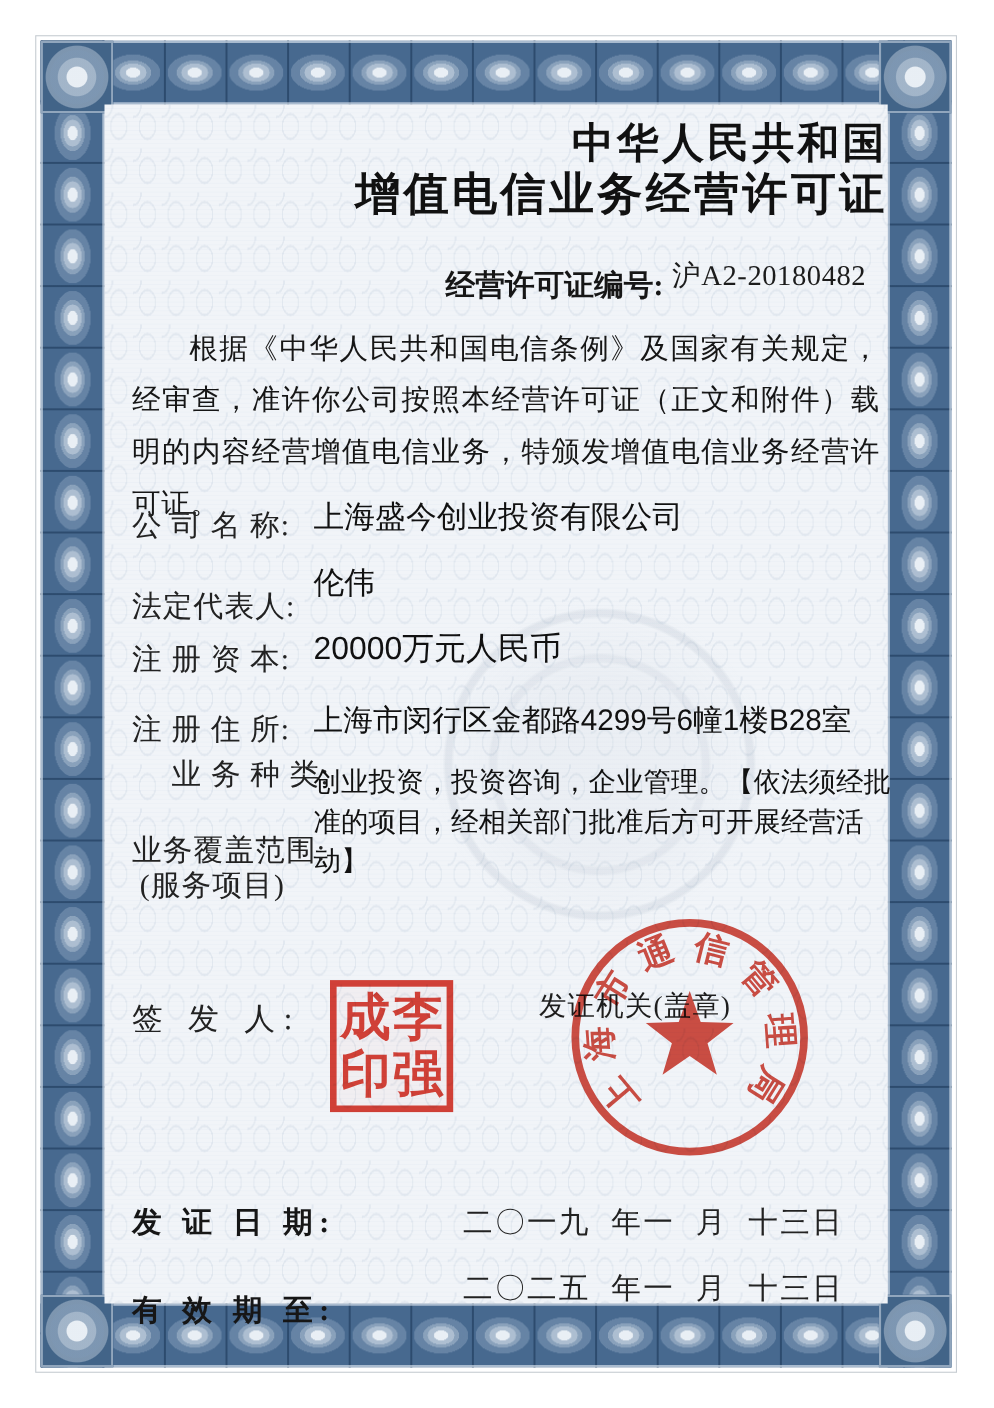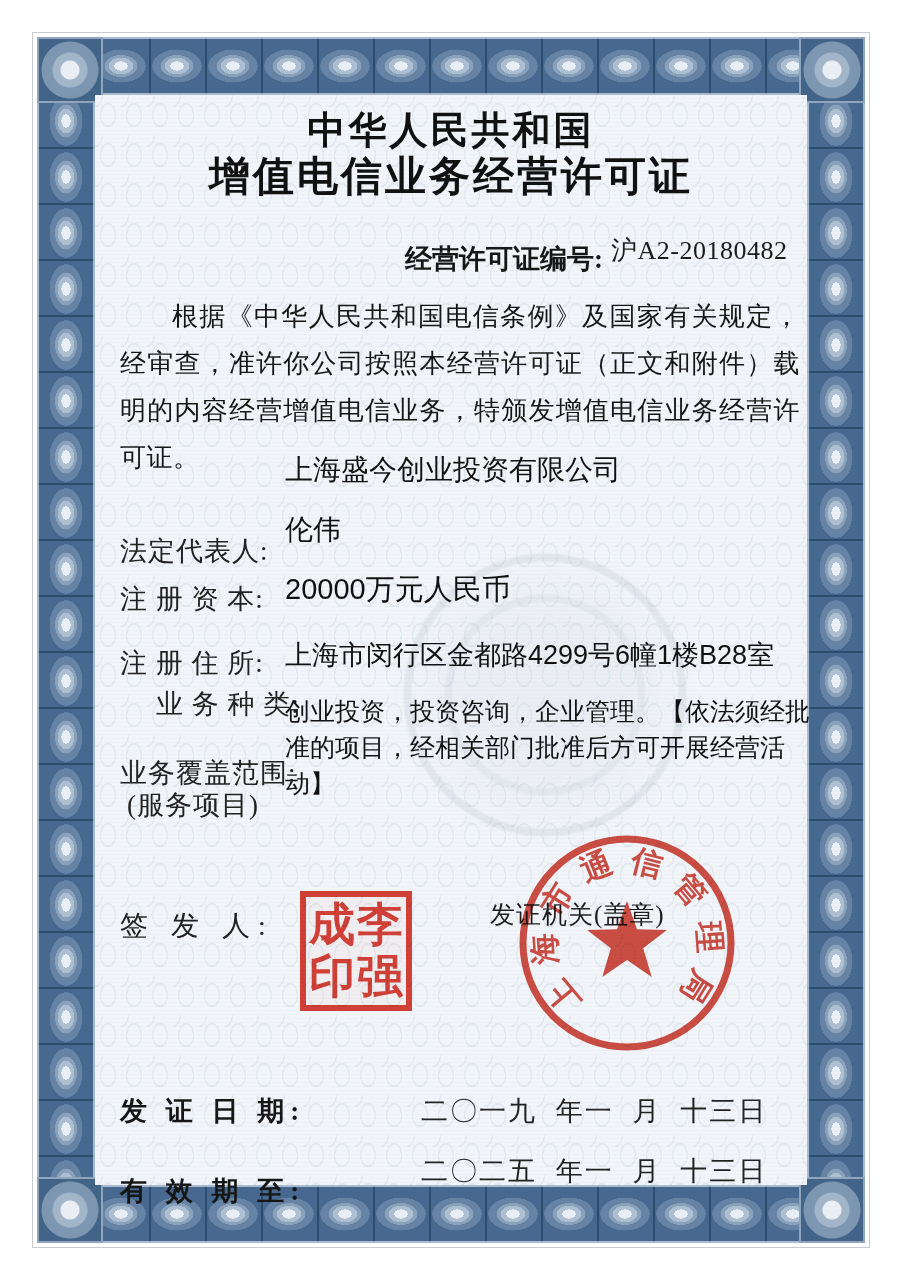--- a/index.html
+++ b/index.html
@@ -51,21 +51,21 @@
     background-size:26px 40px, 26px 40px, 100% 4px; }
 
   .watermark { position:absolute; left:270px; top:420px; width:360px; height:360px; border-radius:50%;
     background:
       radial-gradient(circle, transparent 0 52%, rgba(140,156,176,.14) 53% 55%, transparent 56%),
       radial-gradient(circle, transparent 0 36%, rgba(140,156,176,.10) 37% 39%, transparent 40%),
       radial-gradient(circle, rgba(150,165,185,.06) 0 30%, transparent 60%); }
 
   .abs { position:absolute; }
 
-  .title { left:0; width:712px; text-align:center; font-weight:bold; color:#111;
+  .title { left:0; width:712px; text-align:right; font-weight:bold; color:#111;
     letter-spacing:3px; }
   .title-1 { top:10px; font-size:38px; }
   .title-2 { top:54px; font-size:41px; }
 
   .license-label { left:310px; top:146px; font-size:27px; font-weight:bold; color:#161616; }
   .license-value { left:516px; top:138px; font-size:26px; color:#1c1c1c; letter-spacing:.5px; }
 
   .intro { left:25px; top:198px; width:680px; font-size:26px; line-height:47px;
     text-indent:52px; text-align:justify; color:#161616; letter-spacing:.5px; }
 
@@ -110,20 +110,21 @@
       <div class="watermark"></div>
 
       <div class="abs title title-1">中华人民共和国</div>
       <div class="abs title title-2">增值电信业务经营许可证</div>
 
       <div class="abs license-label">经营许可证编号:</div>
       <div class="abs license-value">沪A2-20180482</div>
 
       <div class="abs intro">根据《中华人民共和国电信条例》及国家有关规定，经审查，准许你公司按照本经营许可证（正文和附件）载明的内容经营增值电信业务，特颁发增值电信业务经营许可证。</div>
 
+      <div class="abs flabel" style="left:25px; top:364px;">公 司 名 称:</div>
       <div class="abs fvalue" style="left:190px; top:356px; font-size:28px;">上海盛今创业投资有限公司</div>
 
       <div class="abs flabel" style="left:25px; top:438px;">法定代表人:</div>
       <div class="abs fvalue" style="left:190px; top:416px; font-size:28px;">伦伟</div>
 
       <div class="abs flabel" style="left:25px; top:486px;">注 册 资 本:</div>
       <div class="abs fvalue" style="left:190px; top:475px; font-size:29px;">20000万元人民币</div>
 
       <div class="abs flabel" style="left:25px; top:550px;">注 册 住 所:</div>
       <div class="abs fvalue" style="left:190px; top:542px; font-size:27px;">上海市闵行区金都路4299号6幢1楼B28室</div>

